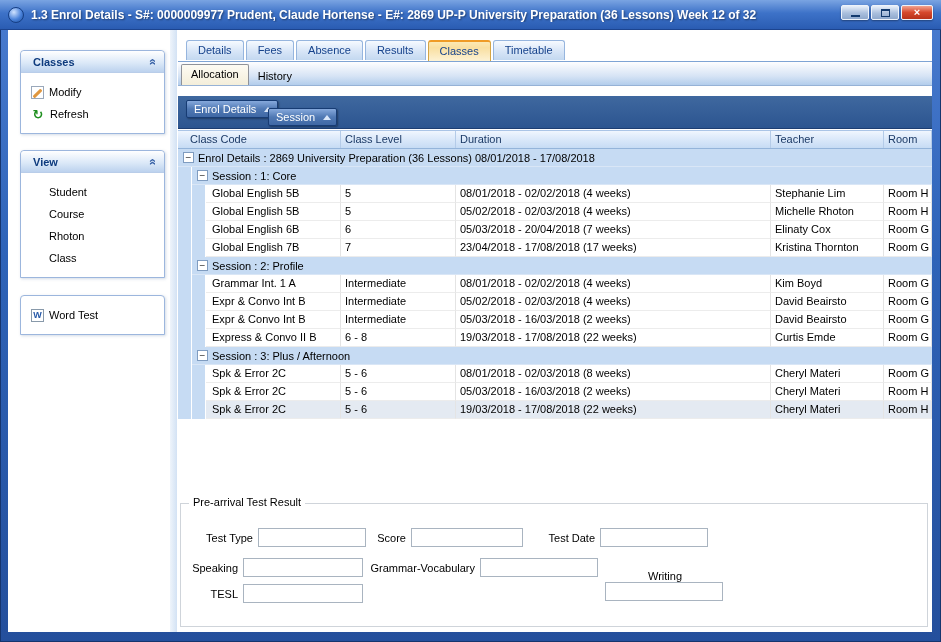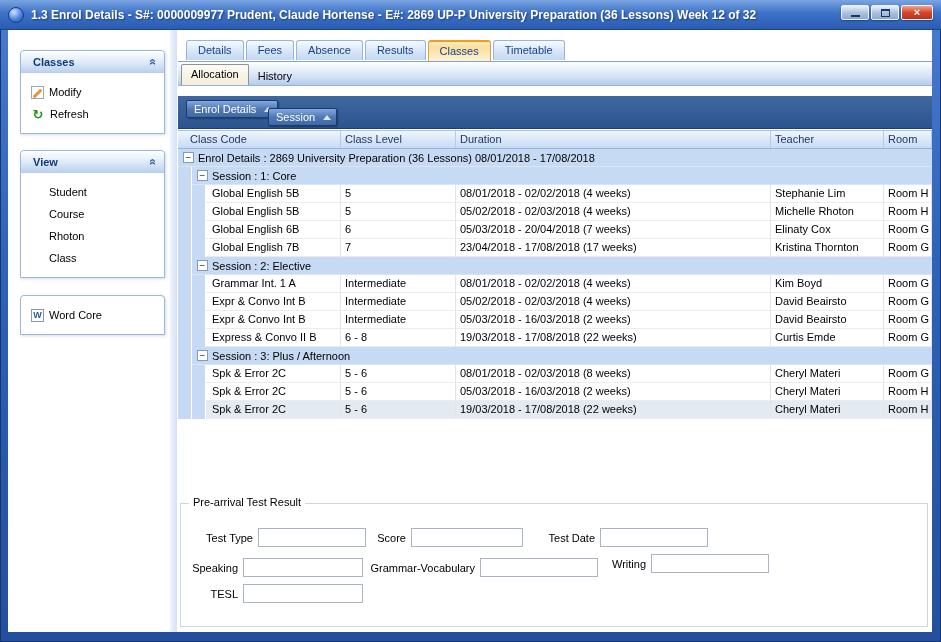--- a/index.html
+++ b/index.html
@@ -131,21 +131,21 @@
   .fieldset { position: absolute; left: 2px; right: 4px; top: 473px; height: 124px; border: 1px solid #cfd4da; }
   .fs-title { position: absolute; left: 8px; top: -8px; background: #fff; padding: 0 4px; }
   .fld { position: absolute; display: flex; align-items: center; }
   .fld label { display: inline-block; text-align: right; margin-right: 5px; white-space: nowrap; }
   .fld input { height: 19px; border: 1px solid #a9b4c0; background: #fff; font-family: inherit; font-size: 11px; padding: 0 3px; }
   .f-testtype { left: 18px;  top: 24px; } .f-testtype label { width: 54px; }  .f-testtype input { width: 108px; }
   .f-score    { left: 160px; top: 24px; } .f-score label    { width: 65px; }  .f-score input    { width: 112px; }
   .f-testdate { left: 340px; top: 24px; } .f-testdate label { width: 74px; }  .f-testdate input { width: 108px; }
   .f-speaking { left: 6px;   top: 54px; } .f-speaking label { width: 51px; }  .f-speaking input { width: 120px; }
   .f-grammar  { left: 188px; top: 54px; } .f-grammar label  { width: 106px; } .f-grammar input  { width: 118px; }
-  .f-writing  { left: 424px; top: 50px; } .f-writing label  { width: 41px; }  .f-writing input  { width: 118px; }
+  .f-writing  { left: 424px; top: 66px; flex-direction: column; } .f-writing label  { width: 41px; }  .f-writing input  { width: 118px; }
   .f-tesl     { left: 6px;   top: 80px; } .f-tesl label     { width: 51px; }  .f-tesl input     { width: 120px; }
 </style>
 </head>
 <body>
 
 <div class="window">
   <div class="titlebar">
     <span class="app-icon"></span>
     <span class="title-text">1.3 Enrol Details - S#: 0000009977 Prudent, Claude Hortense - E#: 2869 UP-P University Preparation (36 Lessons) Week 12 of 32</span>
     <span class="win-btns">
@@ -196,21 +196,21 @@
             </div>
             <div class="item">
               <span class="ilabel">Class</span>
             </div>
           </div>
         </div>
         <div class="panel panel2">
           <div class="panel-bd">
             <div class="item has-icon">
               <span class="sico word-icon">W</span>
-              <span class="ilabel">Word Core</span>
+              <span class="ilabel">Word Test</span>
             </div>
           </div>
         </div>
       </div>
     <div class="splitter"></div>
 
     <div class="main">
       <div class="tabstrip">
           <div class="tab">Details</div>
           <div class="tab">Fees</div>
@@ -283,21 +283,21 @@
             <span class="band"></span>
             <span class="dcell dc0" style="width: 135px;">Global English 7B</span>
             <span class="dcell dc1" style="width: 115px;">7</span>
             <span class="dcell dc2" style="width: 315px;">23/04/2018 - 17/08/2018 (17 weeks)</span>
             <span class="dcell dc3" style="width: 113px;">Kristina Thornton</span>
             <span class="dcell dc4" style="width: 48px;">Room G -</span>
           </div>
           <div class="grow g1">
             <span class="band"></span>
             <span class="xbox">−</span>
-            <span class="glabel">Session : 2: Elective</span>
+            <span class="glabel">Session : 2: Profile</span>
           </div>
           <div class="drow">
             <span class="band"></span>
             <span class="band"></span>
             <span class="dcell dc0" style="width: 135px;">Grammar Int. 1 A</span>
             <span class="dcell dc1" style="width: 115px;">Intermediate</span>
             <span class="dcell dc2" style="width: 315px;">08/01/2018 - 02/02/2018 (4 weeks)</span>
             <span class="dcell dc3" style="width: 113px;">Kim Boyd</span>
             <span class="dcell dc4" style="width: 48px;">Room G -</span>
           </div>

